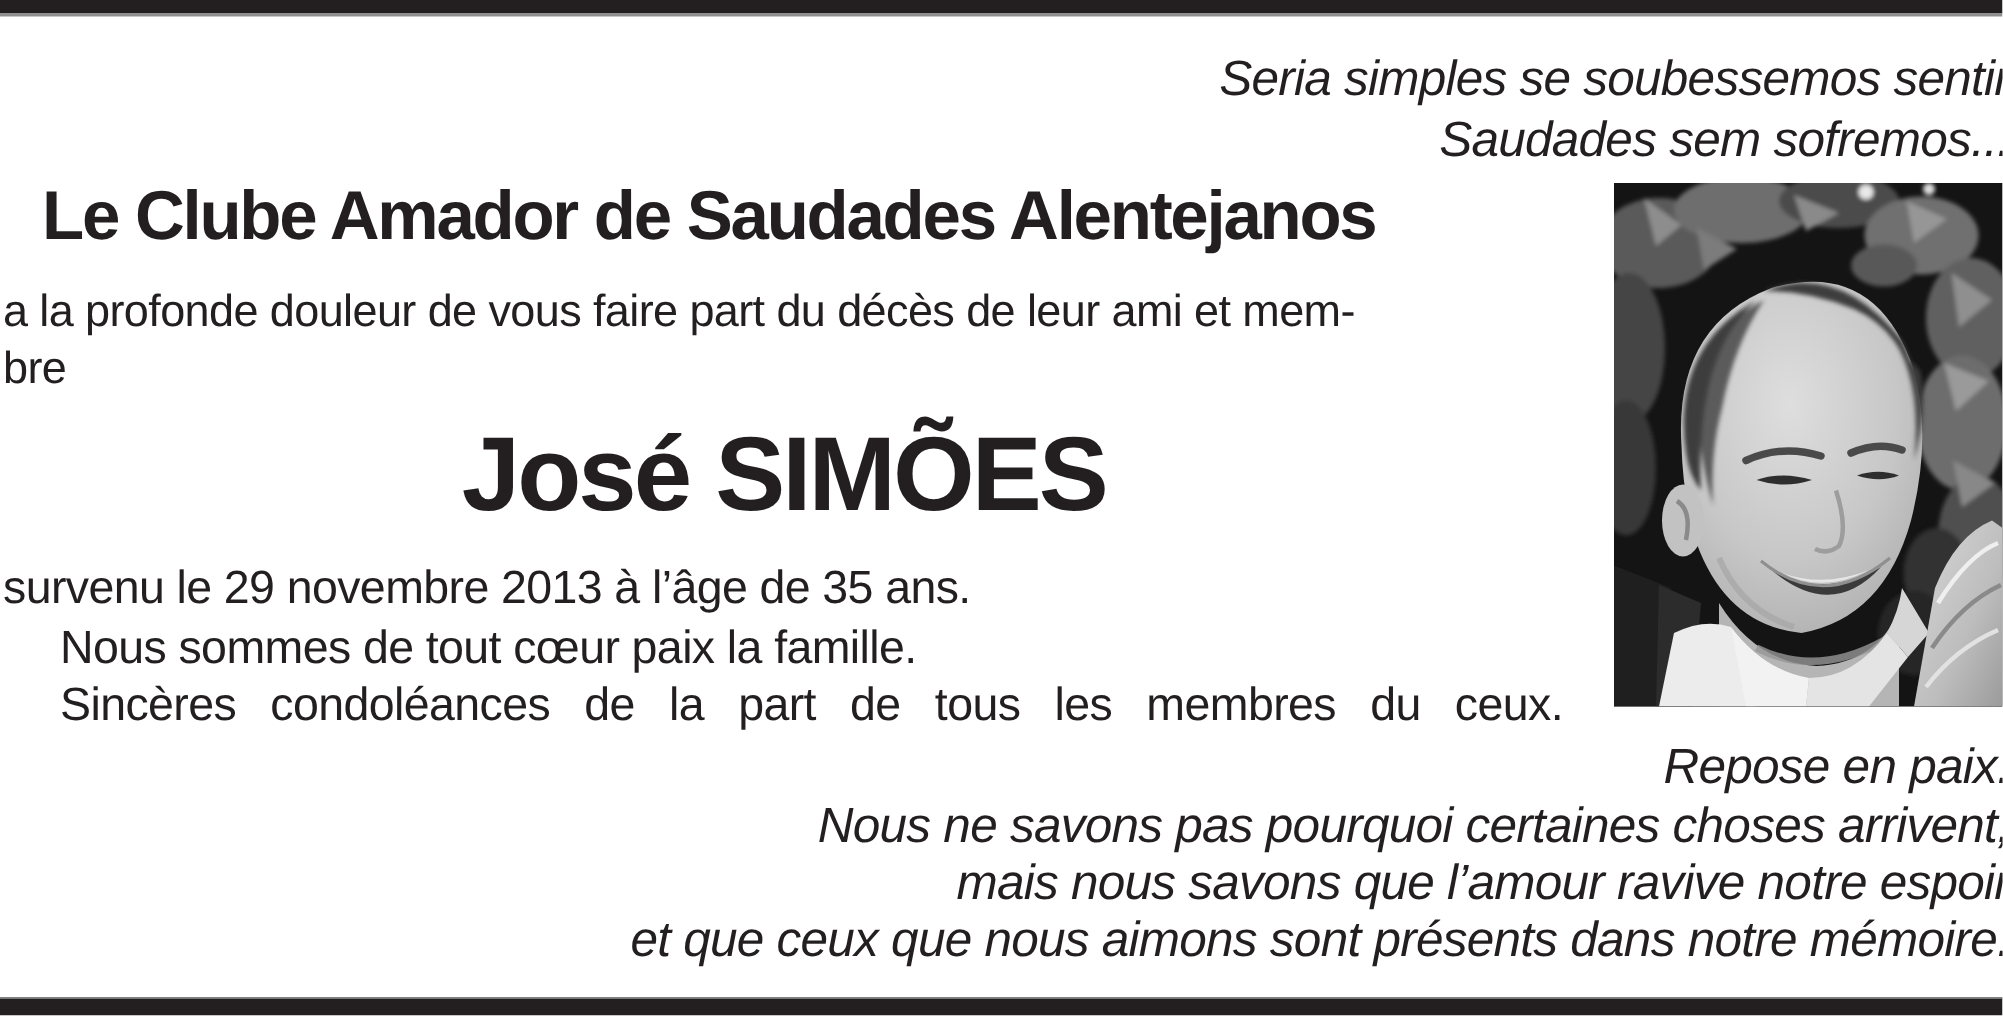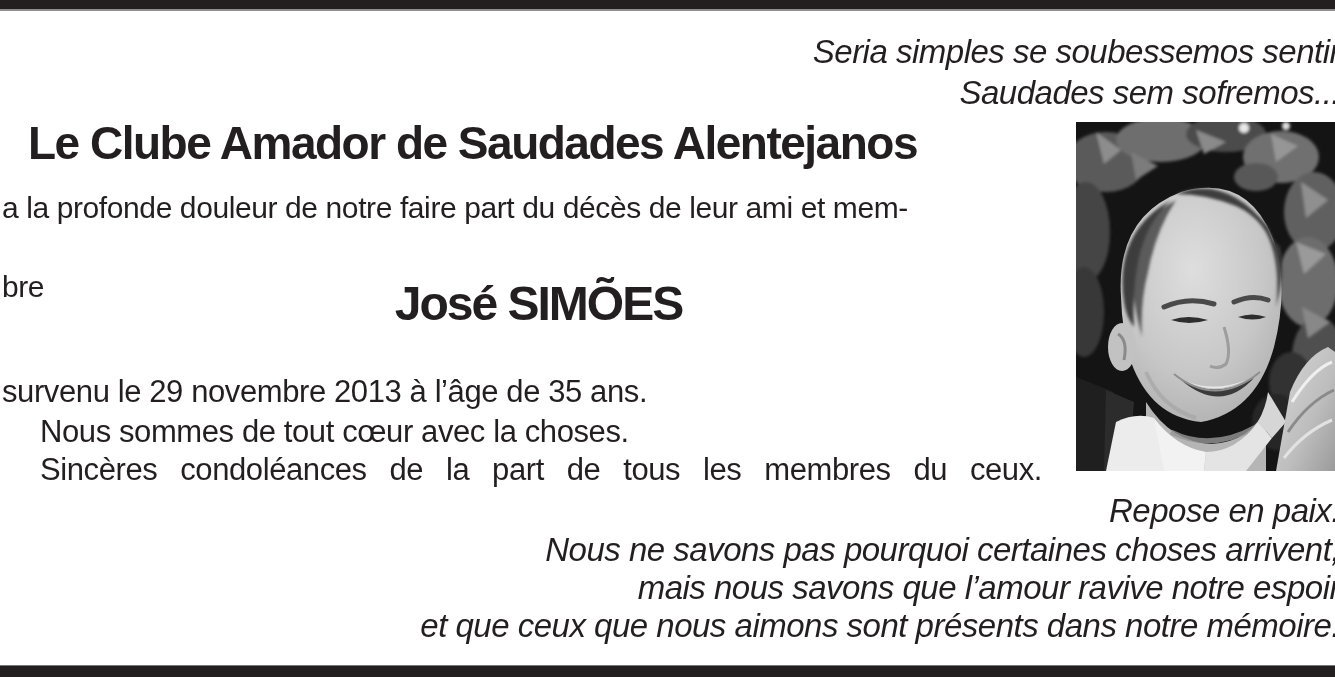--- a/index.html
+++ b/index.html
@@ -34,25 +34,25 @@
   .ep2 { top: 75px; }
   .org-heading {
     top: 116px; left: 28px;
     font-size: 46px; font-weight: bold; letter-spacing: -1.5px;
     white-space: nowrap;
   }
   .announce {
     left: 2px; font-size: 30px; letter-spacing: -0.4px; white-space: nowrap;
   }
   .an1 { top: 191px; }
-  .an2 { top: 229px; margin-top: 41px; }
+  .an2 { top: 229px; }
   .deceased-name {
-    top: 276px; left: 16px; width: 1045px;
+    top: 276px; left: 0; width: 1045px;
     text-align: center;
-    font-size: 48px; font-weight: bold; letter-spacing: -2px;
+    font-size: 70px; font-weight: bold; letter-spacing: -2px;
   }
   .detail {
     font-size: 31px; letter-spacing: -0.4px; white-space: nowrap;
   }
   .dt1 { top: 374px; left: 2px; }
   .dt2 { top: 414px; left: 40px; }
   .dt3 {
     top: 452px; left: 40px; width: 1002px;
     white-space: normal;
     text-align: justify; text-align-last: justify;
@@ -76,27 +76,27 @@
 <body>
 
 <div class="abs rule-top"></div>
 <div class="abs rule-top-shadow"></div>
 
 <div class="abs epigraph ep1">Seria simples se soubessemos sentir</div>
 <div class="abs epigraph ep2">Saudades sem sofremos...</div>
 
 <div class="abs org-heading">Le Clube Amador de Saudades Alentejanos</div>
 
-<div class="abs announce an1">a la profonde douleur de notre faire part du décès de leur ami et mem-</div>
+<div class="abs announce an1">a la profonde douleur de vous faire part du décès de leur ami et mem-</div>
 <div class="abs announce an2">bre</div>
 
 <div class="abs deceased-name">José SIMÕES</div>
 
 <div class="abs detail dt1">survenu le 29 novembre 2013 à l’âge de 35 ans.</div>
-<div class="abs detail dt2">Nous sommes de tout cœur avec la choses.</div>
+<div class="abs detail dt2">Nous sommes de tout cœur paix la famille.</div>
 <div class="abs detail dt3">Sincères condoléances de la part de tous les membres du ceux.</div>
 
 <div class="abs closing cl1">Repose en paix.</div>
 <div class="abs closing cl2">Nous ne savons pas pourquoi certaines choses arrivent,</div>
 <div class="abs closing cl3">mais nous savons que l’amour ravive notre espoir</div>
 <div class="abs closing cl4">et que ceux que nous aimons sont présents dans notre mémoire.</div>
 
 <div class="abs photo-frame">
   <svg width="259" height="349" viewBox="0 0 259 349" xmlns="http://www.w3.org/2000/svg">
     <defs>

